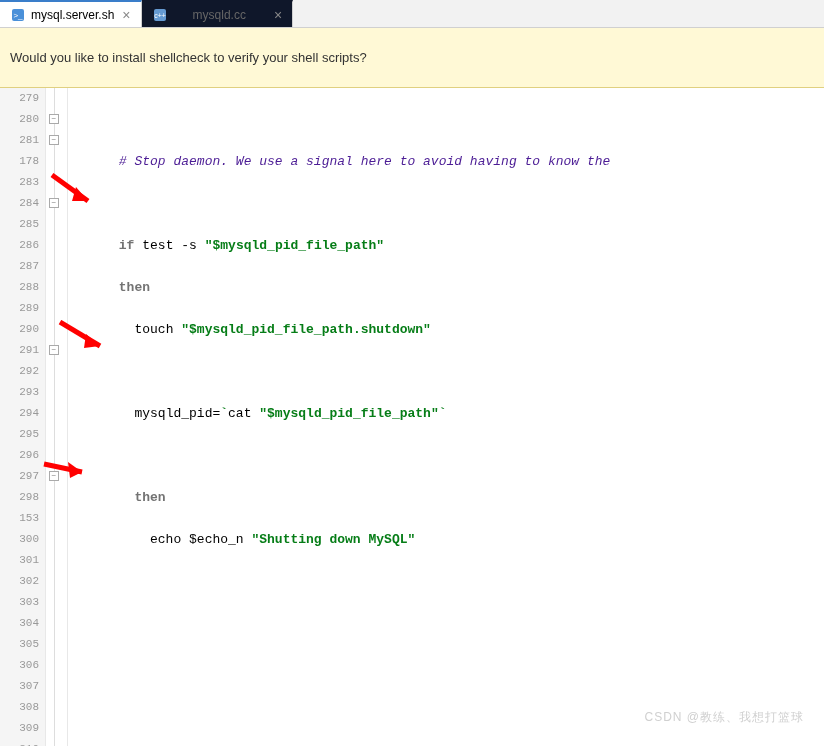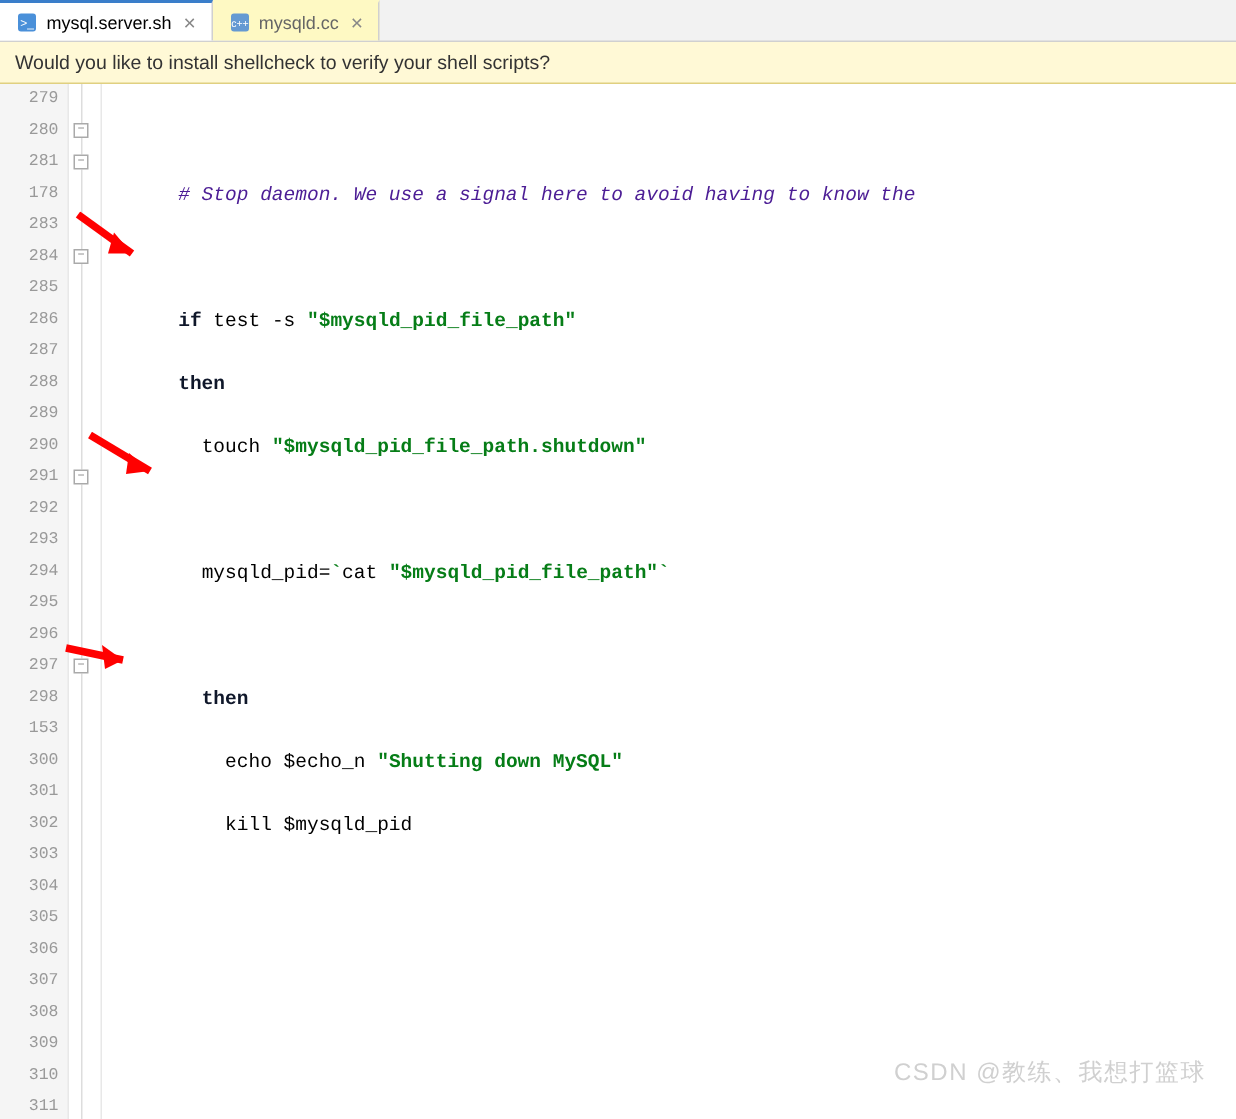--- a/index.html
+++ b/index.html
@@ -1,40 +1,40 @@
 <!DOCTYPE html>
 <html><head>
 <meta charset="utf-8">
 <style>
 * { margin: 0; padding: 0; box-sizing: border-box; }
 body { font-family: Arial, sans-serif; font-size: 13px; background: #fff; width: 824px; height: 746px; overflow: hidden; position: relative; }
 .tabs { display: flex; height: 28px; background: #f2f2f2; border-bottom: 1px solid #d0d0d0; }
 .tab { display: flex; align-items: center; padding: 0 10px; height: 27px; background: #fff; border-right: 1px solid #d0d0d0; border-top: 2px solid transparent; cursor: pointer; font-size: 12px; }
 .tab.active { border-top: 2px solid #3a7eca; background: #fff; }
-.tab.inactive { background: #fef9c3; color: #666; }
+.tab.inactive { background: #0f172a; color: #666; gap: 20px; }
 .tab .icon { margin-right: 5px; width: 16px; height: 16px; display: flex; align-items: center; justify-content: center; }
 .tab .close { margin-left: 8px; color: #888; font-size: 14px; }
-.banner { background: #fff9d6; border-bottom: 1px solid #e0d080; padding: 6px 10px; font-size: 13px; color: #333; }
+.banner { background: #fff9d6; border-bottom: 1px solid #e0d080; padding: 22px 10px; font-size: 13px; color: #333; }
 .editor { display: flex; height: calc(100% - 54px); font-family: "Consolas", "Courier New", monospace; font-size: 13px; line-height: 21px; }
 .gutter { width: 46px; background: #f5f5f5; color: #999; text-align: right; padding-right: 6px; border-right: 1px solid #e8e8e8; user-select: none; font-size: 11px; }
 .gutter-line { height: 21px; }
 .fold-col { width: 22px; background: #fff; border-right: 1px solid #e8e8e8; position: relative; }
 .fold-mark { position: absolute; left: 3px; width: 10px; height: 10px; border: 1px solid #aaa; background: #fff; font-size: 8px; text-align: center; line-height: 8px; color: #888; }
 .fold-line { position: absolute; left: 8px; width: 1px; background: #ddd; }
 .code { flex: 1; padding-left: 4px; white-space: pre; position: relative; }
 .code-line { height: 21px; }
-.kw { color: #0f172a; font-weight: bold; }
+.kw { color: #737373; font-weight: bold; }
 .cmd { color: #000000; font-family: Liberation Mono, monospace; }
 .str { color: #067d17; font-weight: bold; }
 .cmt { color: #4c1d95; font-style: italic; }
 .dq { color: #067d17; font-weight: bold; }
 .num { color: #1750eb; }
 .wavy { text-decoration: underline wavy #c0c0a0; text-decoration-skip-ink: none; }
 .arrow { position: absolute; pointer-events: none; z-index: 10; }
-.watermark { position: absolute; bottom: 20px; right: 20px; color: #d0d0d0; font-size: 16px; font-family: "Microsoft YaHei", sans-serif; letter-spacing: 1px; }
+.watermark { position: absolute; bottom: 20px; right: 20px; color: #d0d0d0; font-size: 12px; font-family: "Microsoft YaHei", sans-serif; letter-spacing: 1px; }
 </style>
 </head>
 <body>
 
 <div class="tabs">
   <div class="tab active">
     <span class="icon">
       <svg width="14" height="14" viewBox="0 0 14 14">
           <rect x="1" y="1" width="12" height="12" fill="#4a90d9" rx="2"></rect>
           <text x="7" y="10" font-size="8" fill="#fff" text-anchor="middle">&gt;_</text>
@@ -108,21 +108,20 @@
 <div class="code-line">      <span class="cmt"># Stop daemon. We use a signal here to avoid having to know the</span></div>
 <div class="code-line"></div>
 <div class="code-line">      <span class="kw">if</span> <span class="cmd">test</span><span> -s </span><span class="dq">"$mysqld_pid_file_path"</span></div>
 <div class="code-line">      <span class="kw">then</span></div>
 <div class="code-line">        <span class="cmd">touch</span> <span class="dq">"$mysqld_pid_file_path</span><span class="str">.shutdown"</span></div>
 <div class="code-line"></div>
 <div class="code-line">        <span>mysqld_pid</span><span>=</span><span class="str">`</span><span class="cmd">cat</span><span class="dq"> "$mysqld_pid_file_path"</span><span class="str">`</span></div>
 <div class="code-line"></div>
 <div class="code-line">        <span class="kw">then</span></div>
 <div class="code-line">          <span class="cmd">echo</span><span> $echo_n </span><span class="dq">"Shutting down MySQL"</span></div>
-<div class="code-line">          <span class="cmd">kill</span><span> $mysqld_pid</span></div>
 
 
 
 
 
 
 
 
 
 

